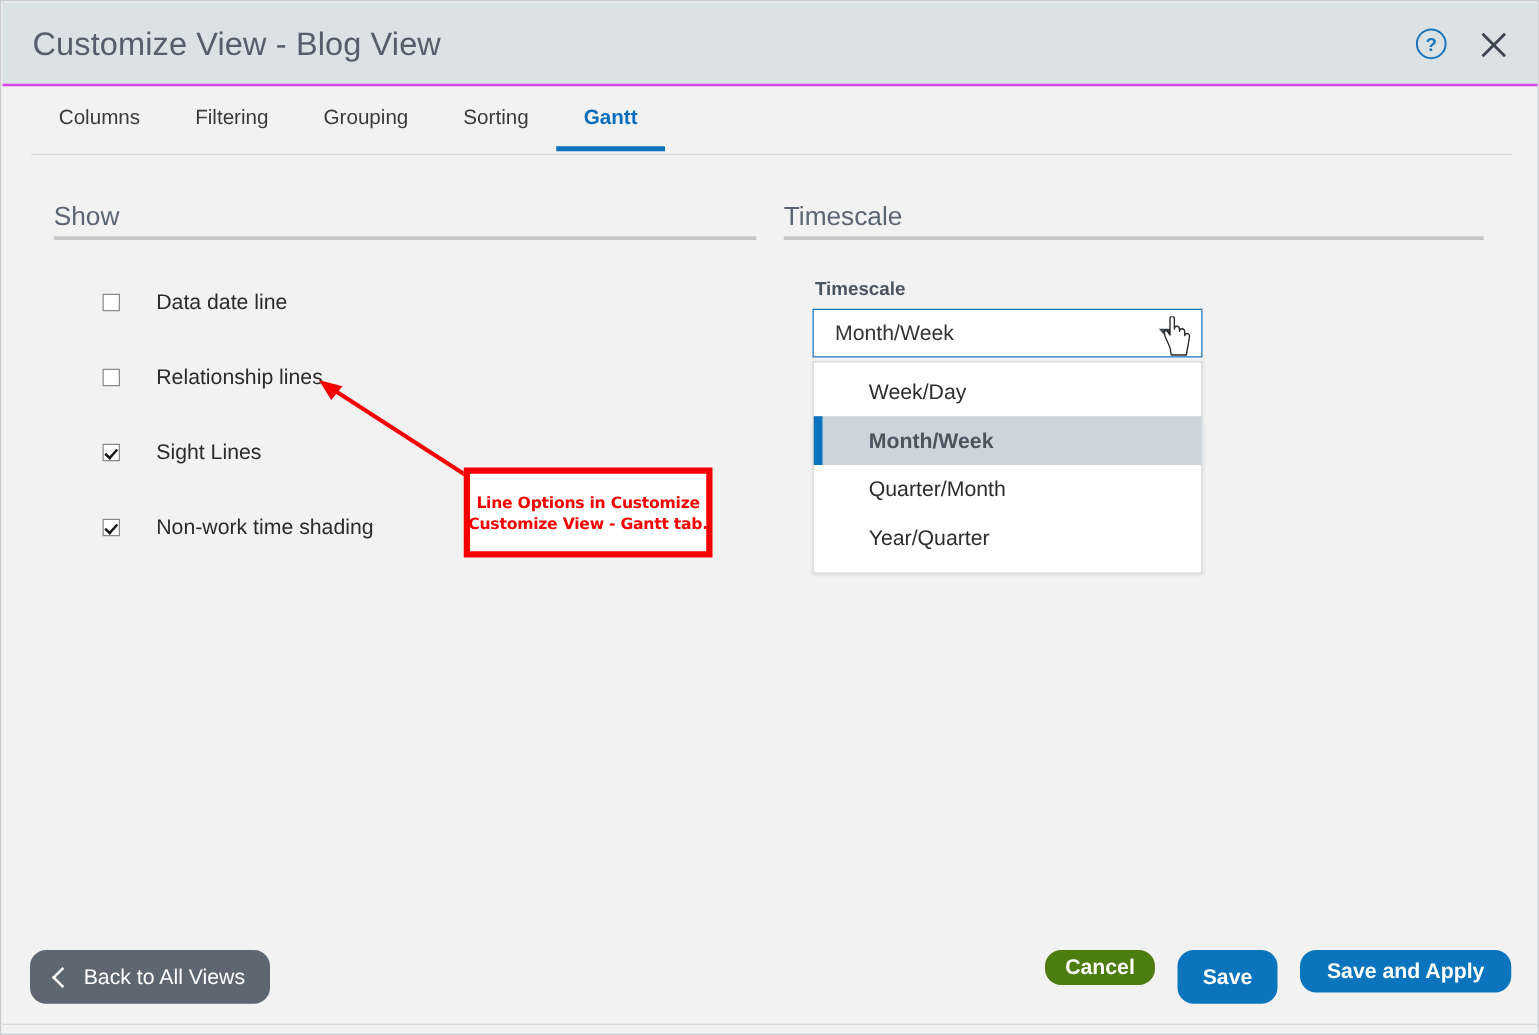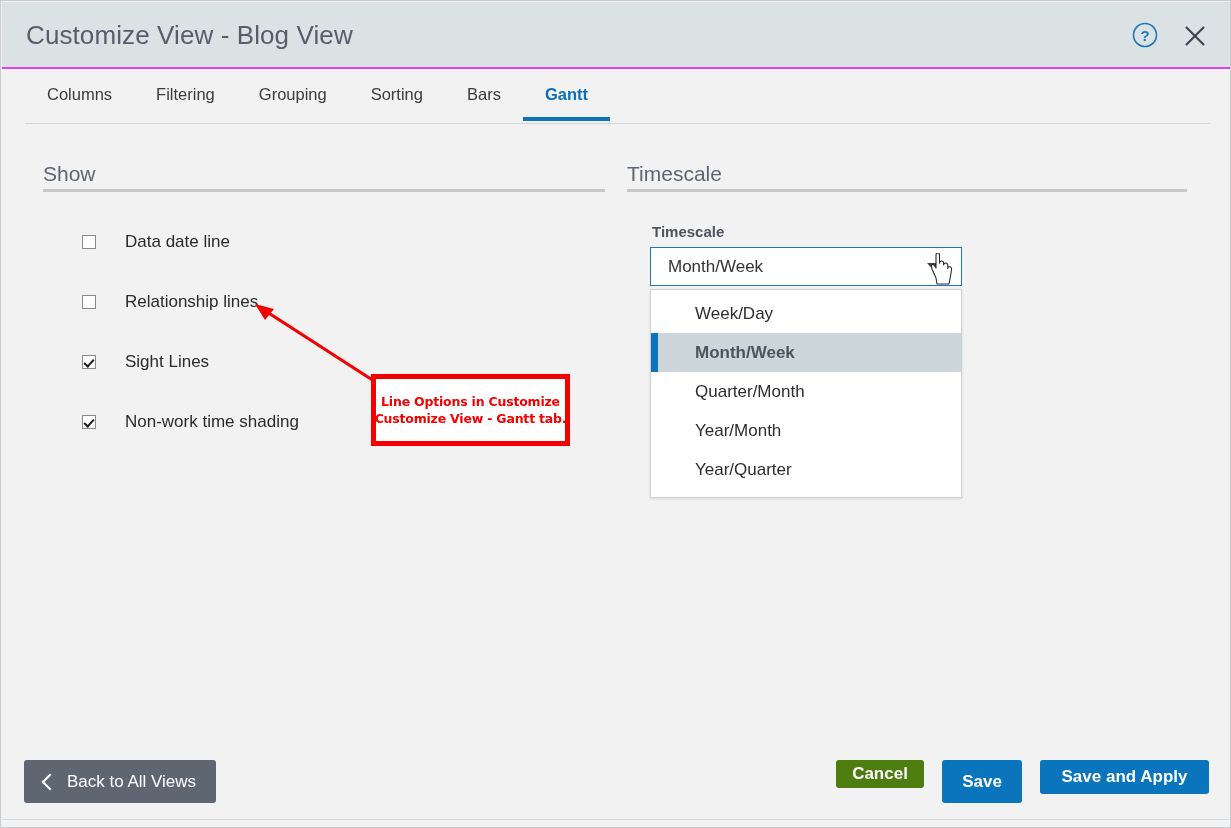--- a/index.html
+++ b/index.html
@@ -287,21 +287,21 @@
     left: 1px;
     top: 818px;
     width: 1229px;
     height: 1px;
     background: #d8d8d8;
   }
   .btn {
     position: absolute;
     box-sizing: border-box;
     border: none;
-    border-radius: 3px;
+    border-radius: 13px;
     font-family: "Liberation Sans", sans-serif;
     cursor: pointer;
     white-space: nowrap;
   }
   #btn-back {
     left: 23px;
     top: 759px;
     width: 192px;
     height: 43px;
     background: #5e6672;
@@ -374,21 +374,20 @@
       </svg>
     </div>
   </div>
 
   <div id="tabbar">
     <div id="tabs">
       <div class="tab">Columns</div>
       <div class="tab">Filtering</div>
       <div class="tab">Grouping</div>
       <div class="tab">Sorting</div>
-      <div class="tab">Bars</div>
       <div class="tab active">Gantt</div>
     </div>
     <div id="tab-underline"></div>
   </div>
 
   <div class="section-title" id="show-title">Show</div>
   <div class="section-rule" id="show-rule"></div>
 
   <div class="check-row" style="top:231px">
     <span class="cbox"></span>
@@ -427,21 +426,20 @@
                L16.8 12.5 Q16.8 10 14.5 10 Q12.8 10 12.6 12
                L12.6 10.5 Q12.6 8 10.4 8 Q8.6 8 8.5 10.2
                L8.5 2 Q8.5 0 6.7 0 Q5 0 5 2 Z" fill="#ffffff" stroke="#2a2a2a" stroke-width="1.1" stroke-linejoin="round"></path>
     </svg>
   </div>
 
   <div id="ts-list">
     <div class="ts-option">Week/Day</div>
     <div class="ts-option selected">Month/Week</div>
     <div class="ts-option">Quarter/Month</div>
-    <div class="ts-option">Year/Month</div>
     <div class="ts-option">Year/Quarter</div>
   </div>
 
   <div id="annot-arrow">
     <svg width="140" height="95" viewBox="0 0 140 95">
       <line x1="128" y1="85" x2="18" y2="14" stroke="#f40000" stroke-width="3.2"></line>
       <polygon points="9,8 28,13 19,24" fill="#f40000"></polygon>
     </svg>
   </div>
 

